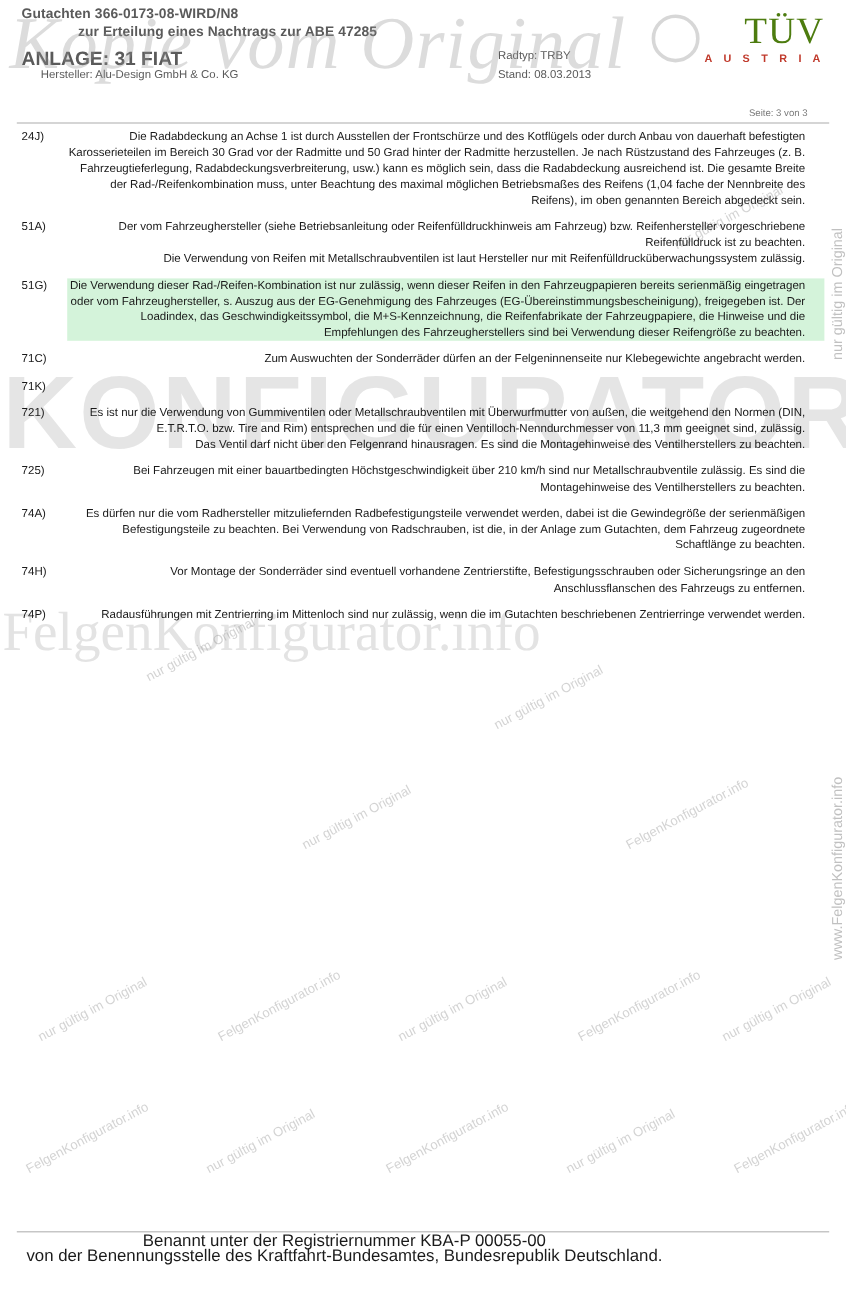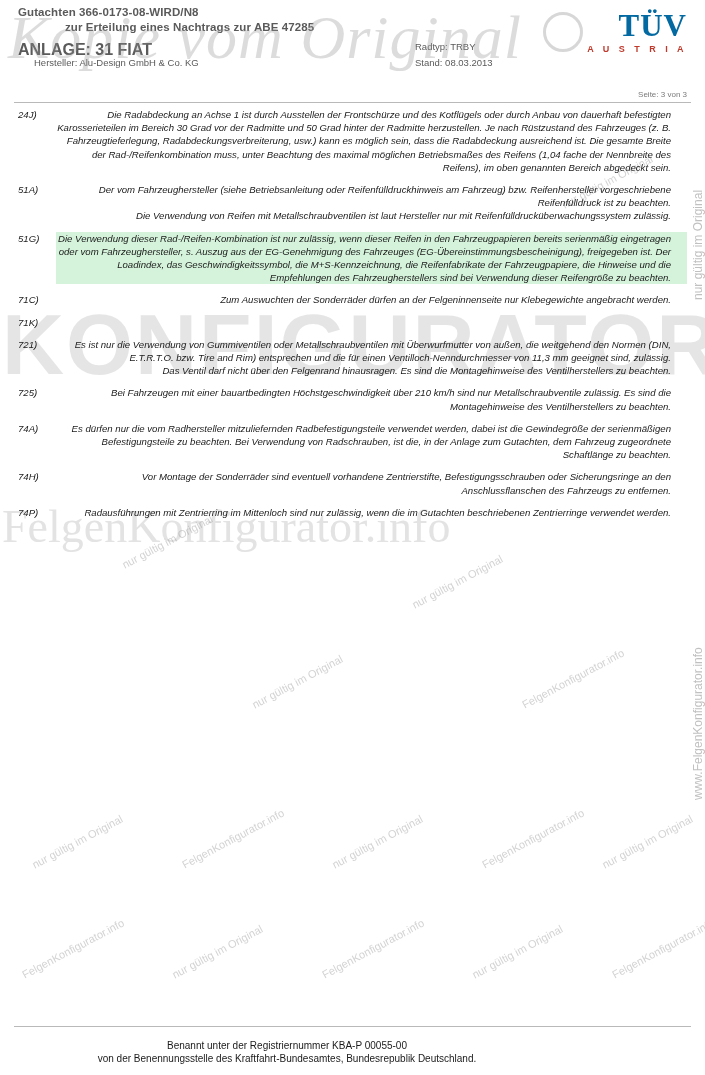--- a/index.html
+++ b/index.html
@@ -76,21 +76,21 @@
   }
   .hdr-stand {
     position: absolute;
     left: 415px;
     top: 57px;
     font-size: 9.5px;
     color: #5a5a5a;
   }
   .hdr-seite {
     position: absolute;
-    right: 18px;
+    right: 32px;
     top: 90px;
     font-size: 8px;
     color: #7a7a7a;
   }
   .hdr-rule {
     position: absolute;
     left: 14px;
     top: 102px;
     width: 677px;
     height: 1px;
@@ -104,22 +104,22 @@
     top: 8px;
     width: 120px;
     height: 58px;
   }
   .tuv-word {
     position: absolute;
     right: 2px;
     top: 0px;
     font-family: "Liberation Serif", serif;
     font-size: 31px;
-    font-weight: bold;
-    color: #0369a1;
+    font-weight: normal;
+    color: #4d7c0f;
     letter-spacing: 1px;
   }
   .tuv-austria {
     position: absolute;
     right: 2px;
     top: 36px;
     font-size: 9px;
     font-weight: bold;
     color: #c0392b;
     letter-spacing: 3.5px;
@@ -202,21 +202,20 @@
     position: absolute;
     left: 0;
     top: 108px;
     width: 705px;
   }
   .item {
     position: relative;
     display: flex;
     margin-bottom: 9px;
     padding: 0 18px 0 18px;
-    font-style: italic;
   }
   .item-code {
     flex: 0 0 38px;
     font-size: 9.6px;
     line-height: 13.2px;
     color: #1a1a1a;
     text-align: left;
     padding-top: 0px;
   }
   .item-text {
@@ -239,24 +238,24 @@
     position: absolute;
     left: 14px;
     bottom: 48px;
     width: 677px;
     height: 1px;
     background: #b9b9b9;
   }
   .footer {
     position: absolute;
     left: 0;
-    bottom: 10px;
+    bottom: 22px;
     width: 574px;
     text-align: center;
-    font-size: 10px;
+    font-size: 14px;
     line-height: 13px;
     color: #1a1a1a;
   }
 </style>
 </head>
 <body>
 
 <div class="page">
 
   <div class="header">

